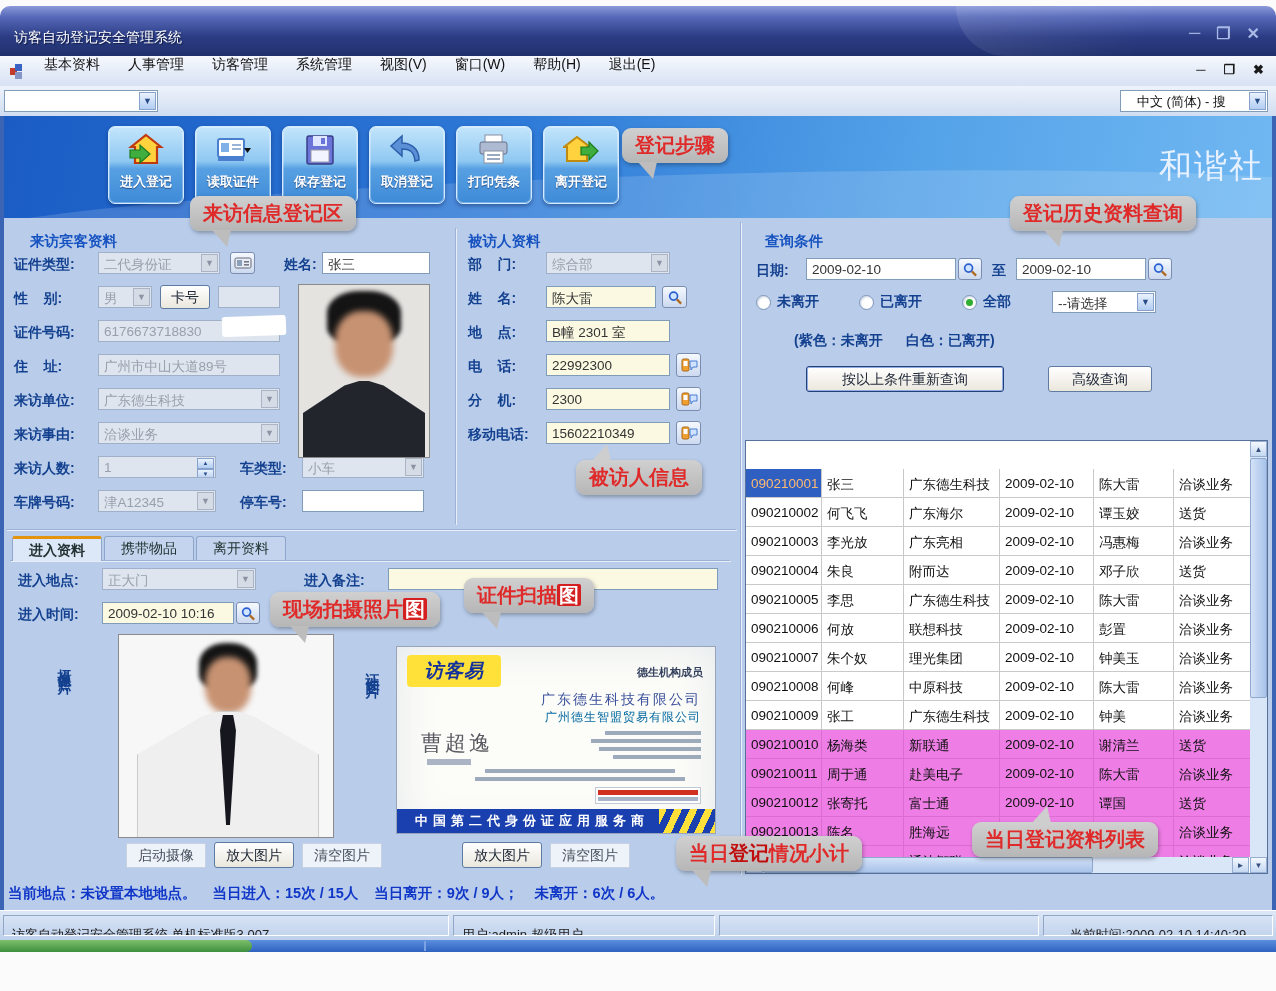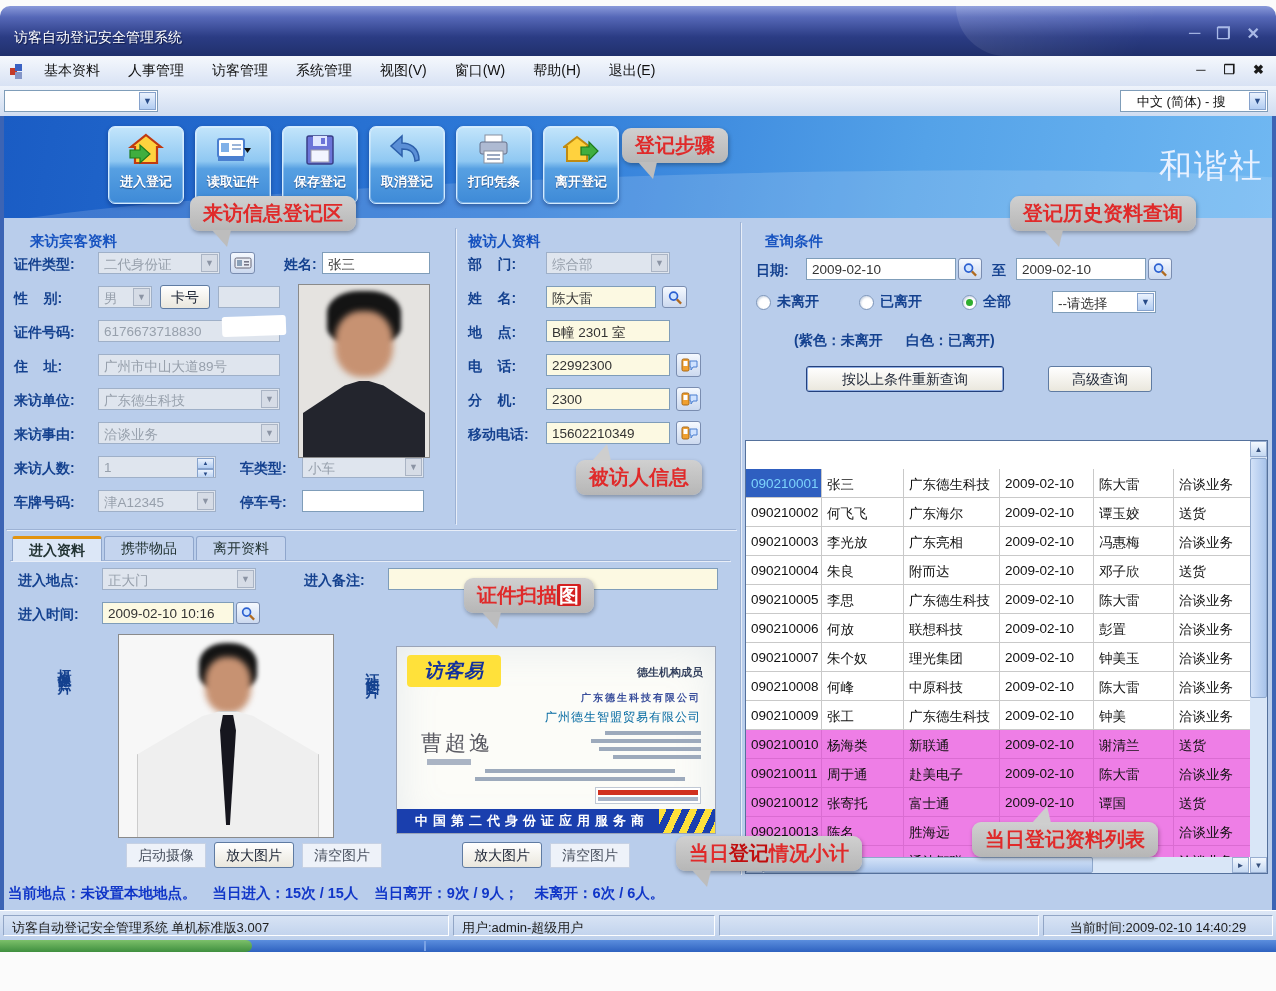--- a/index.html
+++ b/index.html
@@ -10,21 +10,21 @@
   .titlebar .swoosh{position:absolute;right:0;top:0;width:320px;height:50px;border-radius:0 10px 0 90px;
     background:linear-gradient(120deg,rgba(255,255,255,.10),rgba(255,255,255,0) 60%)}
   .title-text{position:absolute;left:14px;top:23px;color:#fff;font-size:14px;text-shadow:1px 1px 1px #101a44}
   .wbtns{position:absolute;right:16px;top:18px;display:flex;gap:16px;color:#a9b9e6;font-size:16px;font-weight:bold}
   .menubar{position:absolute;left:0;top:56px;width:1276px;height:30px;background:linear-gradient(#f5f8fd,#d8e2f4);border-bottom:1px solid #a8b6d4}
   .appicon{position:absolute;left:10px;top:8px;width:14px;height:14px}
   .appicon i{position:absolute;width:7px;height:7px}
   .appicon .a1{left:0;top:4px;background:#c43b2a}
   .appicon .a2{left:5px;top:0;background:#3a62c4}
   .appicon .a3{left:5px;top:8px;background:#8496c8}
-  #menu-items{position:absolute;left:30px;top:0;height:30px;display:flex;align-items:center}
+  #menu-items{position:absolute;left:30px;top:0;height:30px;display:flex;align-items:flex-start}
   .menu-item{padding:0 14px;font-size:14px;color:#101010;cursor:default}
   .mdibtns{position:absolute;right:12px;top:6px;display:flex;gap:18px;color:#1a1a1a;font-size:13px;font-weight:bold}
   .quickbar{position:absolute;left:0;top:86px;width:1276px;height:30px;background:linear-gradient(#eef3fb,#d0ddf1);border-bottom:1px solid #9fb2d4}
   .qcombo{position:absolute;left:4px;top:4px;width:154px;height:22px;background:#fff;border:1px solid #7f9db9;box-sizing:border-box}
   .langcombo{position:absolute;right:8px;top:4px;width:148px;height:22px;background:#fff;border:1px solid #7f9db9;box-sizing:border-box;font-size:13px;color:#111;padding:2px 20px 0 16px;white-space:nowrap;overflow:hidden}
   
   .client{position:absolute;left:0;top:116px;width:1276px;height:794px;background:#b9cdeb;border-left:4px solid #3c64b4;border-right:4px solid #3c64b4;box-sizing:border-box}
   .banner{position:absolute;left:4px;top:116px;width:1268px;height:102px;overflow:hidden;
     background:linear-gradient(100deg,#1a5cc4 0%,#2e7ad8 40%,#54a2e8 72%,#70b8f2 100%)}
   .banner .sweep{position:absolute;left:-5%;top:58%;width:115%;height:90%;background:rgba(255,255,255,.15);border-radius:45% 55% 0 0;transform:rotate(-2deg)}
@@ -58,58 +58,58 @@
   .tab{position:absolute;top:536px;height:25px;background:#c4d4ee;border:1px solid #8fa6cc;border-bottom:none;font-size:14px;color:#233;text-align:center;line-height:23px;border-radius:3px 3px 0 0;box-sizing:border-box;cursor:pointer}
   .tab.active{background:#dce7f7;font-weight:bold;border-top:3px solid #e2930f;z-index:5}
   
   .rtable{position:absolute;left:745px;top:440px;width:523px;height:434px;border:1px solid #55719c;background:#fff;overflow:hidden;box-sizing:border-box}
   #records-head{display:flex;height:28px;background:linear-gradient(#fefefc,#e6e0d2);border-bottom:1px solid #b8b2a2}
   .th{box-sizing:border-box;border-right:1px solid #cac4b4;font-size:14px;color:#1c1c1c;padding:5px 6px 0;white-space:nowrap;overflow:hidden}
   #records-body{position:absolute;top:28px;left:0;width:506px;height:388px;overflow:hidden}
   .trow{display:flex;height:29px}
   .tcell{box-sizing:border-box;border-right:1px solid #c9c9c9;border-bottom:1px solid #c9c9c9;font-size:13.5px;color:#101010;padding:7px 5px 0;white-space:nowrap;overflow:hidden}
   .trow.pink .tcell{background:#ee7ee6;border-color:#da6cd2}
-  .tcell.sel{background:#2f5fc0;color:#7dd3fc}
+  .tcell.sel{background:#2f5fc0;color:#fdba74}
   .c0{width:76px}.c1{width:82px}.c2{width:96px}.c3{width:94px}.c4{width:80px}.c5{width:78px}
   .vscroll{position:absolute;left:1250px;top:441px;width:17px;height:432px;background:#d9e6f7}
   .sbtn{position:absolute;left:0;width:17px;height:16px;background:linear-gradient(#f3f8fe,#c4d8f2);border:1px solid #98aed0;color:#36507c;font-size:8px;text-align:center;line-height:15px;box-sizing:border-box}
   .vthumb{position:absolute;left:0;top:17px;width:17px;height:240px;background:linear-gradient(90deg,#d3e2f8,#a8c3ea);border:1px solid #8fa8cc;border-radius:2px;box-sizing:border-box}
   .hscroll{position:absolute;left:746px;top:857px;width:503px;height:16px;background:#d9e6f7}
   .hthumb{position:absolute;left:17px;top:0;width:330px;height:16px;background:linear-gradient(#d3e2f8,#a8c3ea);border:1px solid #8fa8cc;border-radius:2px;box-sizing:border-box}
   
   .photo{position:absolute;background:#e9e9e9;border:1px solid #8a8a8a;overflow:hidden}
   .ph-hair{position:absolute;background:#141414;filter:blur(2px)}
   .ph-face{position:absolute;background:#c79272;filter:blur(3px)}
   .ph-body{position:absolute}
   .idcard{position:absolute;left:396px;top:646px;width:318px;height:186px;background:#fcfcf8;border:1px solid #9aa4b8;overflow:hidden;
     box-shadow:inset 0 0 40px rgba(120,150,190,.18)}
   .logo{position:absolute;left:10px;top:8px;width:94px;height:32px;background:#ffe13a;border-radius:4px;color:#14329c;font-weight:bold;font-style:italic;font-size:19px;text-align:center;line-height:32px;letter-spacing:1px}
   .member{position:absolute;right:12px;top:18px;font-size:11px;font-weight:bold;color:#35425f}
-  .co1{position:absolute;right:14px;top:44px;font-size:10px;font-weight:bold;color:#3a4f9c;letter-spacing:2px}
+  .co1{position:absolute;right:14px;top:44px;font-size:14px;font-weight:normal;color:#3a4f9c;letter-spacing:2px}
   .co2{position:absolute;right:14px;top:62px;font-size:12px;color:#0369a1;letter-spacing:1px}
   .cname{position:absolute;left:24px;top:82px;font-size:21px;color:#5a5a62;font-family:"Liberation Serif",serif;letter-spacing:3px}
   .ctitle{position:absolute;left:30px;top:112px;width:44px;height:6px;background:#aab4c4}
   .cbar{position:absolute;right:14px;background:#9daabc;height:4px}
   .cred{position:absolute;right:14px;top:140px;width:104px;height:15px;background:#fff;border:1px solid #c0c8d4}
   .cred i{position:absolute;left:2px;top:2px;right:2px;height:5px;background:#d03020}
   .cred u{position:absolute;left:2px;bottom:2px;right:2px;height:4px;background:#a8b4c8}
   .cfoot{position:absolute;left:0;bottom:0;width:100%;height:24px;background:#1a3fae;color:#fff;font-weight:bold;font-size:13px;letter-spacing:5px;line-height:24px;padding-left:18px;box-sizing:border-box}
   .cfoot .stripe{position:absolute;right:0;top:0;width:56px;height:24px;background:repeating-linear-gradient(115deg,#ffe13a 0 7px,#1a3fae 7px 14px)}
   
   .callout{position:absolute;background:linear-gradient(#d0d0d0,#b6b6b6);border-radius:9px;color:#e02a2a;font-weight:bold;font-size:20px;padding:4px 13px;box-shadow:1px 2px 4px rgba(0,0,0,.3);white-space:nowrap;z-index:60}
   .callout .inv{background:#d42020;color:#fff;padding:0 2px;border-radius:2px}
   .callout .bld{color:#c00e0e}
   .tail{position:absolute;width:0;height:0;border-style:solid}
   .tail.tb{border-width:17px 4px 0 15px;border-color:#bdbdbd transparent transparent transparent;bottom:-16px}
   .tail.tt{border-width:0 4px 17px 15px;border-color:transparent transparent #cecece transparent;top:-16px}
   
   .summary{position:absolute;left:8px;top:884px;font-weight:bold;font-size:14.5px;color:#1036c8;z-index:5}
   .summary span{margin-right:16px}
   .statusbar{position:absolute;left:0;top:910px;width:1276px;height:30px;background:linear-gradient(#dde7f6,#bccfeb);border-top:1px solid #fff}
-  .spanel{position:absolute;top:4px;height:21px;border:1px solid;border-color:#92a6c6 #fdfeff #fdfeff #92a6c6;font-size:13px;color:#202020;padding:3px 8px 0;box-sizing:border-box;white-space:nowrap;overflow:hidden}
+  .spanel{position:absolute;top:4px;height:21px;border:1px solid;border-color:#92a6c6 #fdfeff #fdfeff #92a6c6;font-size:13px;color:#202020;padding:10px 8px 0;box-sizing:border-box;white-space:nowrap;overflow:hidden}
   .bstrip{position:absolute;left:0;top:940px;width:1276px;height:12px;background:linear-gradient(#5b8ede,#2e62c0)}
   .bgreen{position:absolute;left:0;top:0;width:252px;height:12px;background:linear-gradient(#7cc06a,#3f8f3f);border-radius:0 6px 6px 0}
   .bdiv{position:absolute;left:424px;top:1px;width:2px;height:10px;background:#7aa2e4}
   .censor{position:absolute;background:#fff;border-radius:3px;transform:rotate(-2deg);z-index:20}
 </style>
 </head>
 <body>
 
 <div class="page">
 
@@ -565,20 +565,23 @@
   </div>
   <div class="callout" style="left:190px;top:196px">
     <span>来访信息登记区</span><span class="tail tb" style="left:22px"></span>
   </div>
   <div class="callout" style="left:1010px;top:196px">
     <span>登记历史资料查询</span><span class="tail tb" style="left:34px"></span>
   </div>
   <div class="callout" style="left:576px;top:460px">
     <span>被访人信息</span><span class="tail tt" style="left:16px"></span>
   </div>
+  <div class="callout" style="left:270px;top:592px">
+    <span>现场拍摄照片</span><span class="inv">图</span><span class="tail tb" style="left:20px"></span>
+  </div>
   <div class="callout" style="left:464px;top:578px">
     <span>证件扫描</span><span class="inv">图</span><span class="tail tb" style="left:18px"></span>
   </div>
   <div class="callout" style="left:676px;top:836px">
     <span>当日</span><span class="bld">登记</span><span>情况小计</span><span class="tail tb" style="left:16px"></span>
   </div>
   <div class="callout" style="left:972px;top:822px">
     <span>当日登记资料列表</span><span class="tail tt" style="left:60px"></span>
   </div>
 

